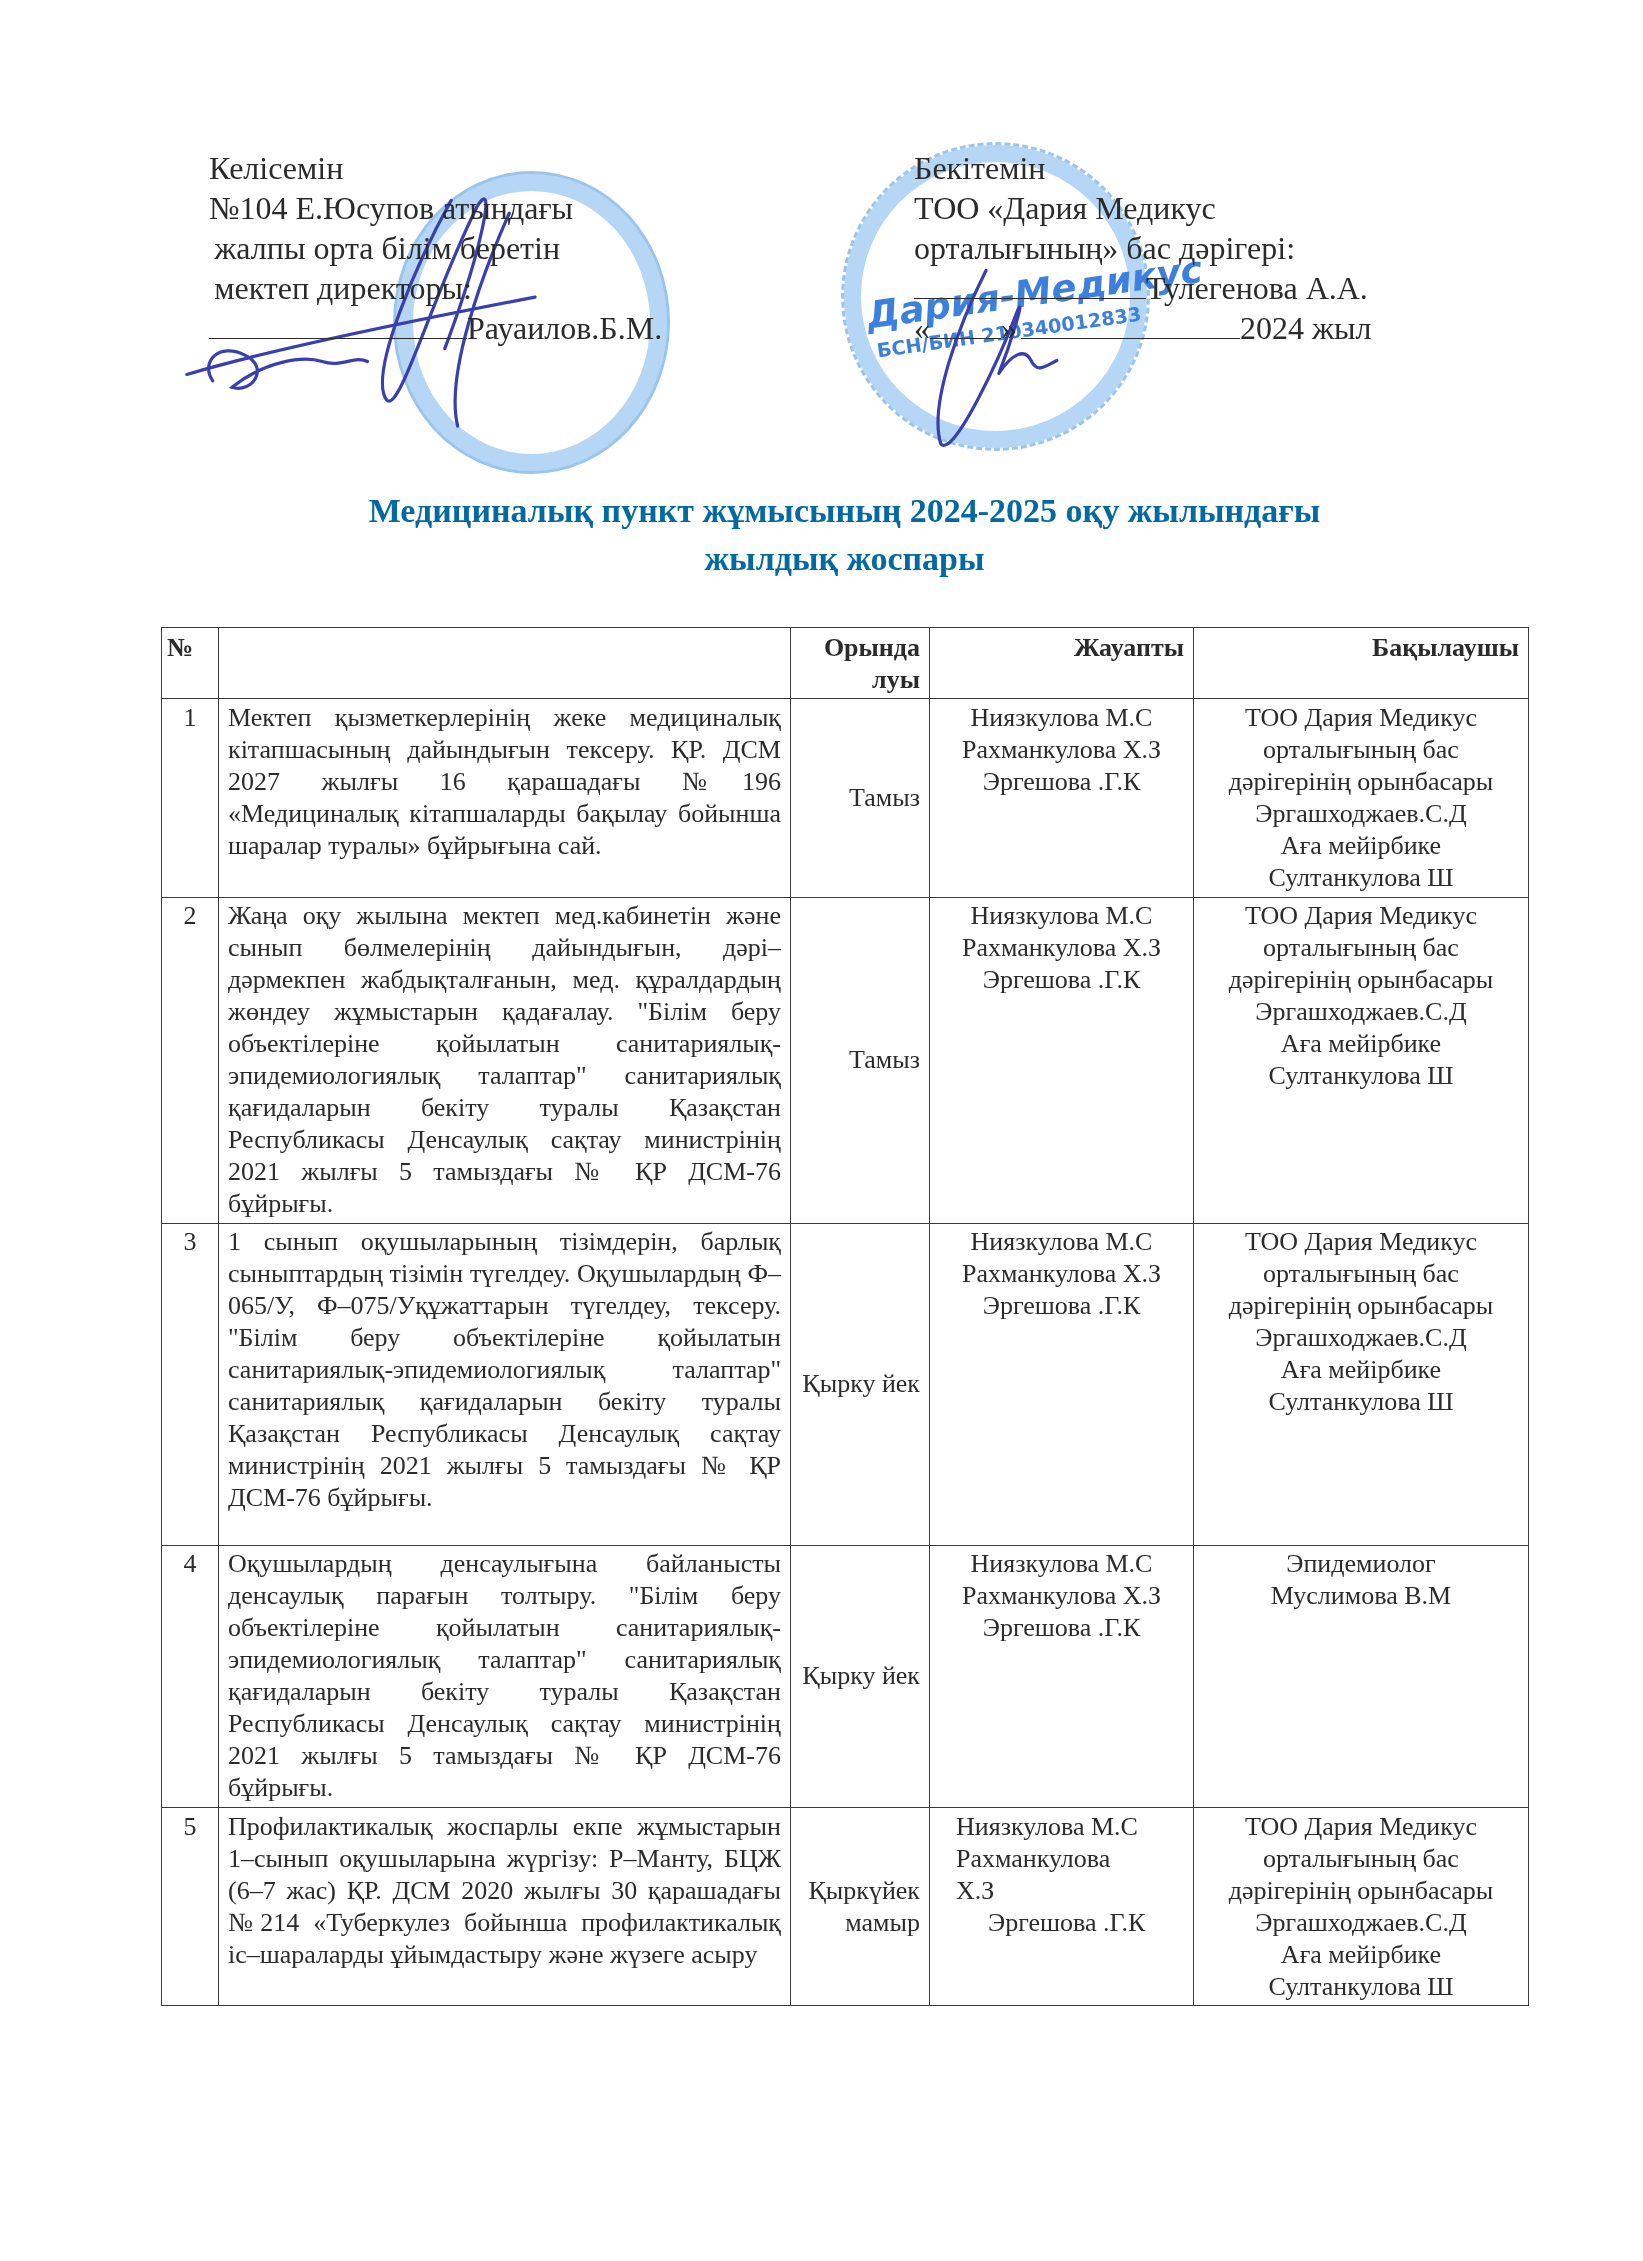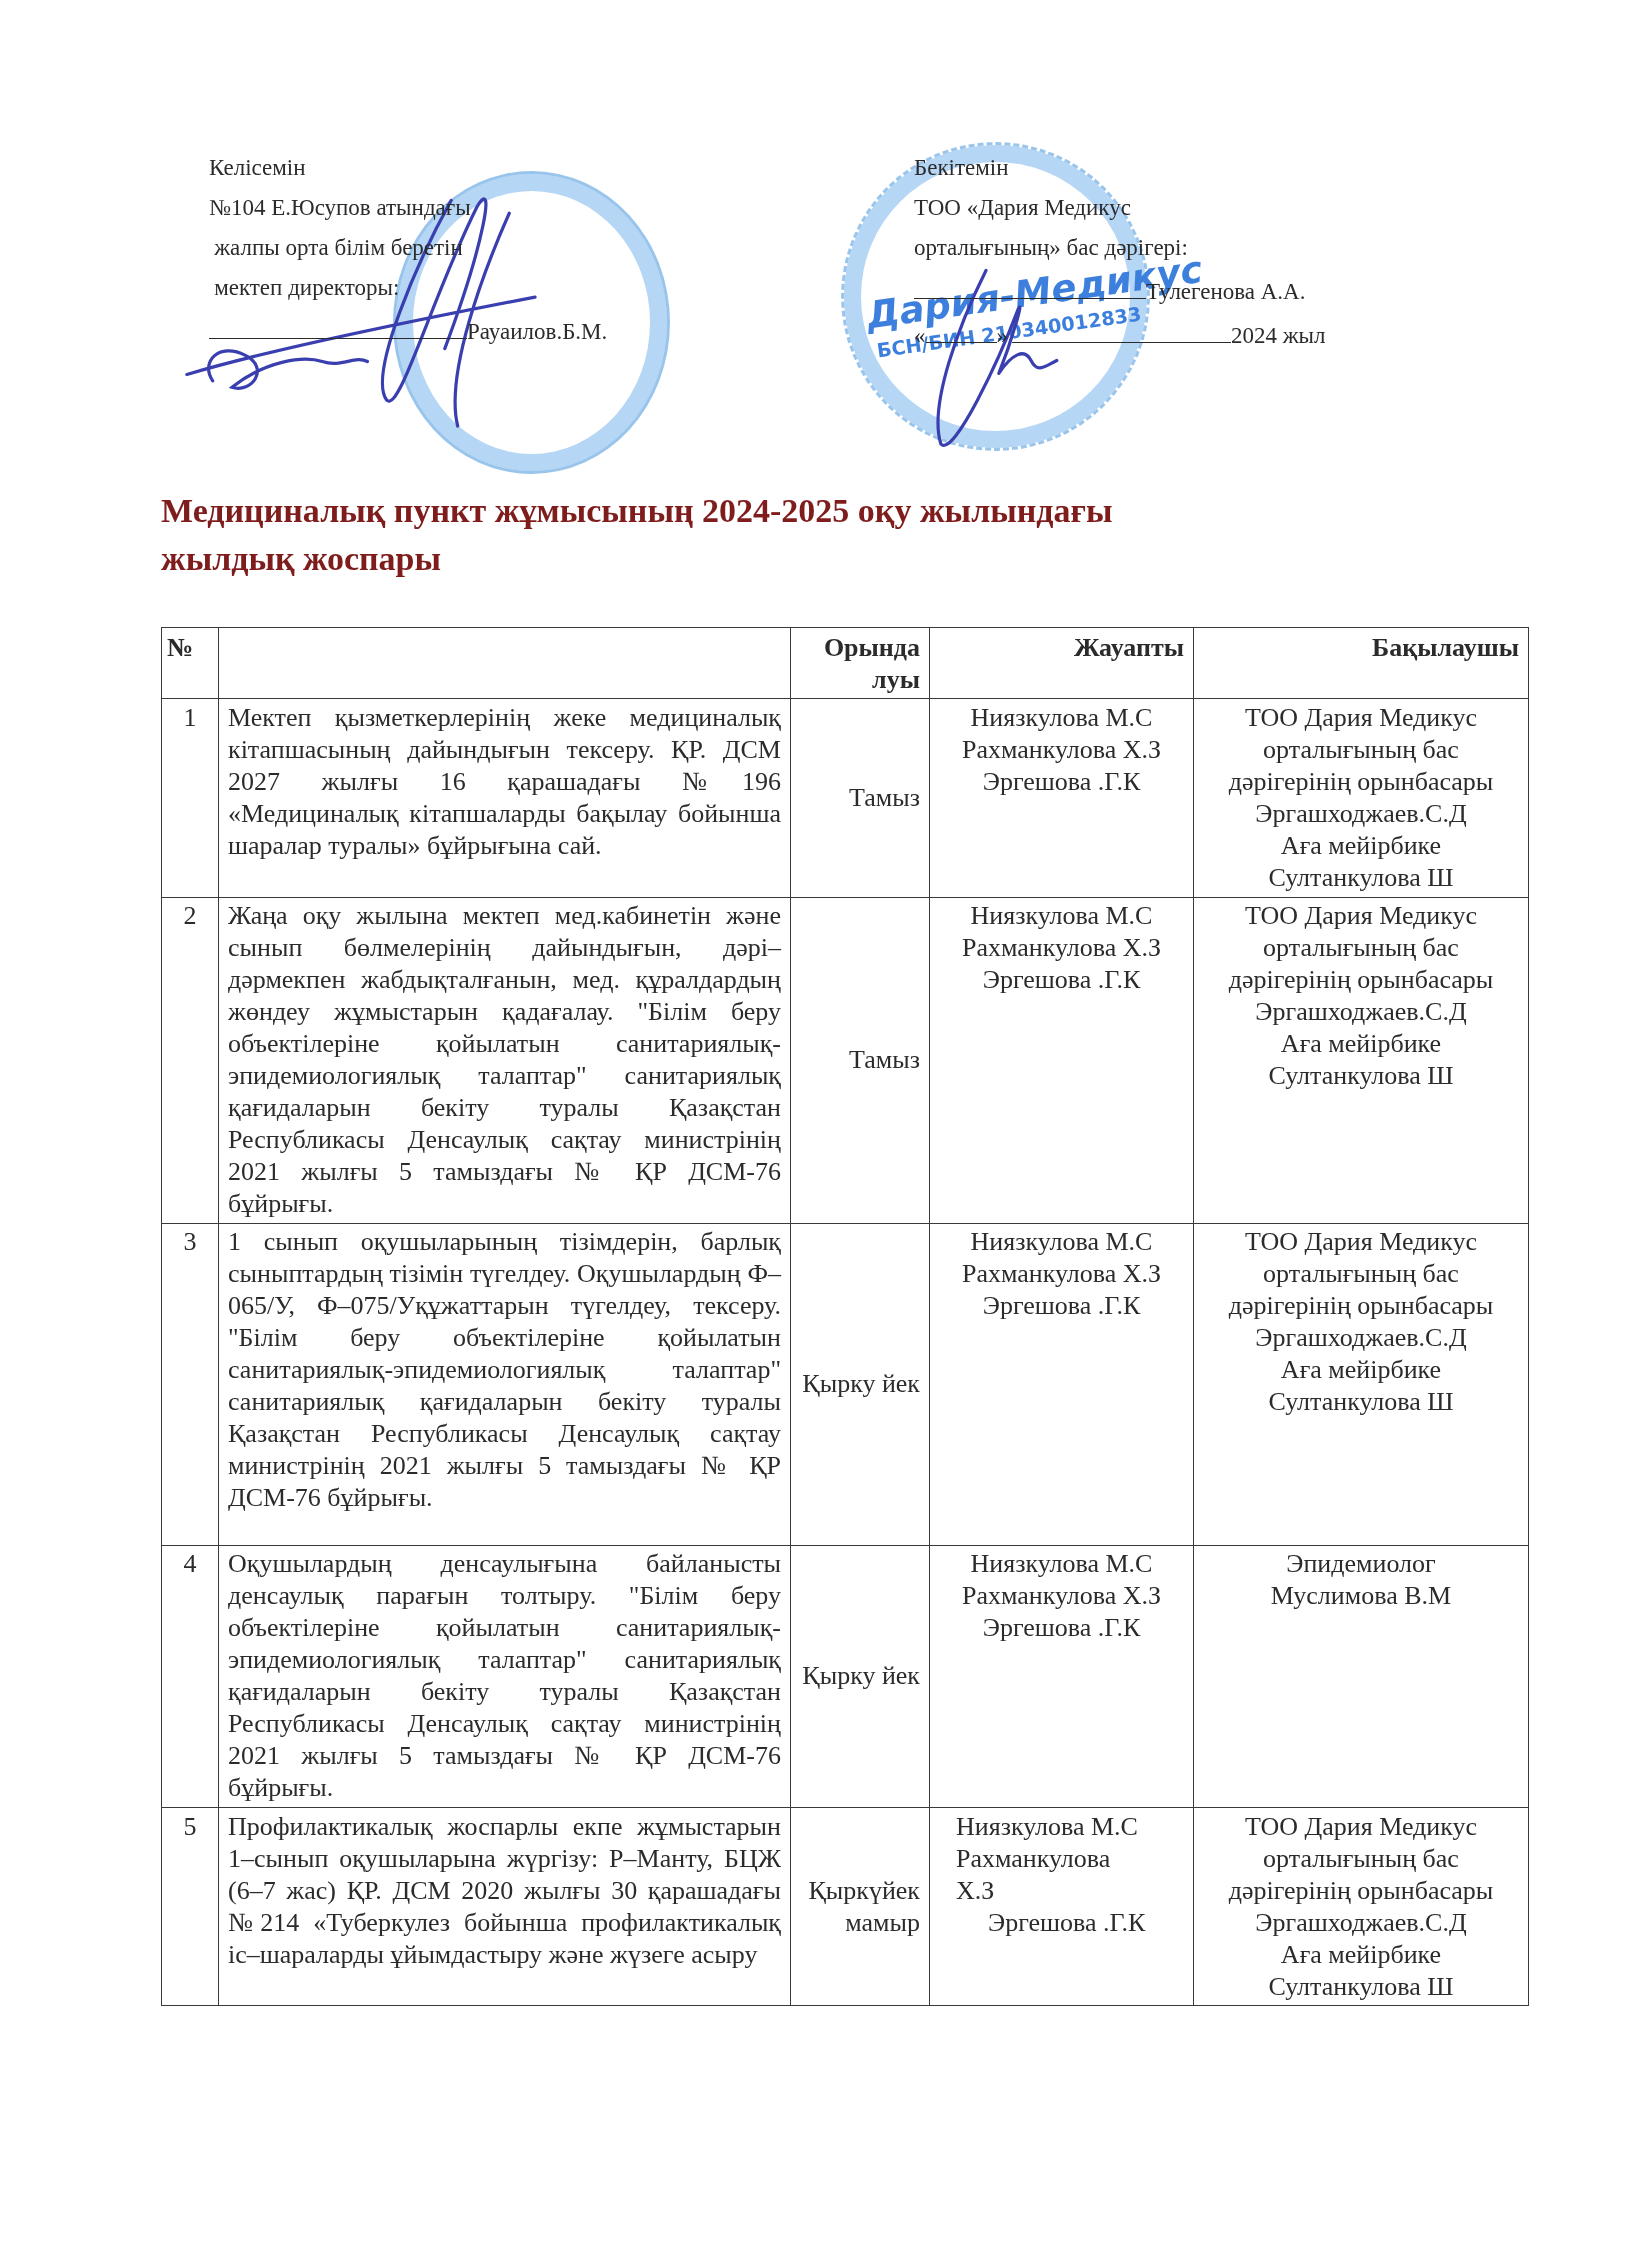--- a/index.html
+++ b/index.html
@@ -1,21 +1,21 @@
 <!DOCTYPE html>
 <html style="font-size:10.3px"><head>
 <meta charset="utf-8">
 <style>
   html, body { margin: 0; padding: 0; background: #ffffff; }
   body {
     width: 1644px; height: 2261px; position: relative; overflow: hidden;
     font-family: "Liberation Serif", "DejaVu Serif", serif;
     color: #2b2b2b;
   }
-  .block { position: absolute; font-size: 23px; line-height: 40px; }
+  .block { position: absolute; font-size: 32px; line-height: 40px; }
   .left-block { left: 209px; top: 148px; width: 529px; }
   .right-block { left: 914px; top: 148px; width: 516px; }
   .line { white-space: nowrap; }
   .sign-line { display: inline-block; border-bottom: 1.9px solid #2b2b2b; height: 30px; vertical-align: baseline; }
 
   .stamp {
     position: absolute; border-radius: 50%;
     border: 3.9px solid rgba(70,150,220,0.55);
     box-shadow: inset 0 0 0 14px rgba(255,255,255,0), inset 0 0 0 17px rgba(90,165,230,0.45);
     pointer-events: none;
@@ -26,22 +26,22 @@
     position: absolute; left: 867px; top: 271px; transform: rotate(-8deg);
     color: #3d7fdc; font-family: "DejaVu Sans", sans-serif; pointer-events: none;
   }
   .stamp-text .brand { font-size: 37px; font-style: italic; font-weight: bold; }
   .stamp-text .bin { font-size: 19.3px; font-weight: bold; margin-top: 2.6px; margin-left: 5.2px; }
 
   .signature { position: absolute; pointer-events: none; }
 
   .title {
     position: absolute; left: 161px; width: 1367px; top: 487px;
-    font-weight: bold; font-size: 34px; line-height: 48px;
-    color: #7f1d1d;
+    text-align: center; font-weight: bold; font-size: 34px; line-height: 48px;
+    color: #0369a1;
   }
 
   table.plan {
     position: absolute; left: 161px; top: 627px; width: 1367px;
     border-collapse: collapse; table-layout: fixed;
     font-size: 26px; line-height: 32px; color: #2b2b2b;
   }
   table.plan td, table.plan th {
     border: 1.6px solid #3a3a3a; vertical-align: top; padding: 2.6px 9px 2.6px 9px;
   }

